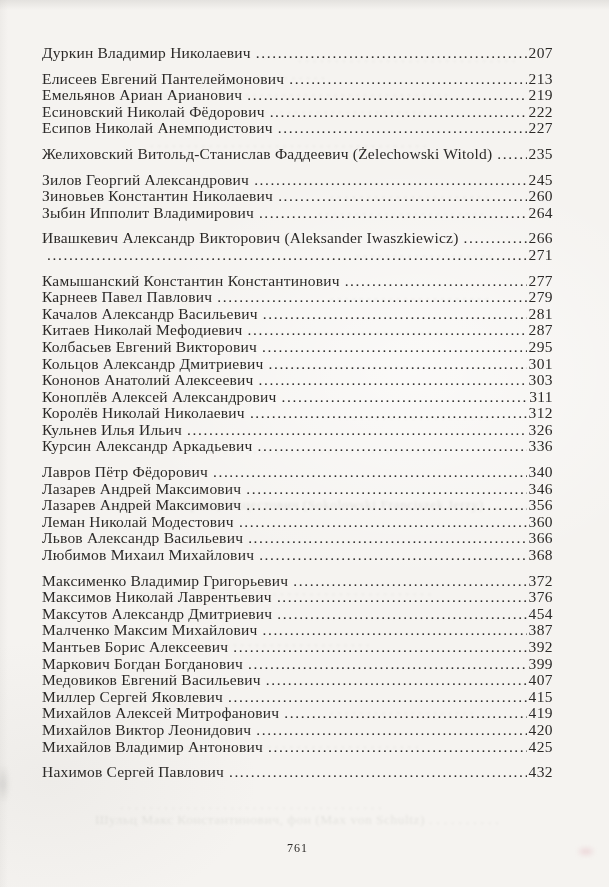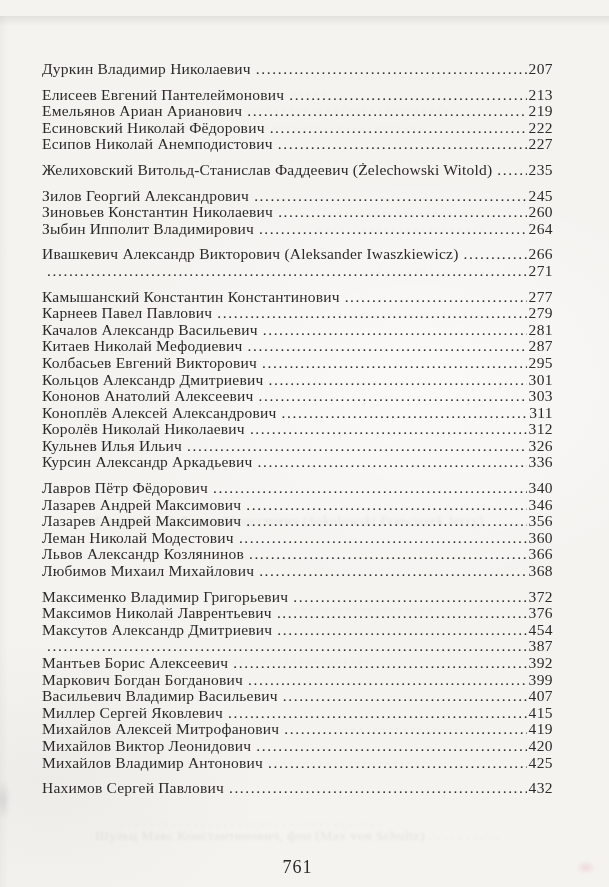--- a/index.html
+++ b/index.html
@@ -16,21 +16,20 @@
     position:relative;
   }
   .scan{
     position:absolute;inset:0;
     background:
       radial-gradient(ellipse 420px 300px at 68% 42%, rgba(255,255,255,0.55), rgba(255,255,255,0) 70%),
       radial-gradient(ellipse 300px 200px at 8% 88%, rgba(176,174,170,0.10), rgba(176,174,170,0) 70%),
       linear-gradient(180deg, rgba(183,181,177,0.28) 0px, rgba(183,181,177,0) 10px),
       linear-gradient(90deg, rgba(183,181,177,0.12) 0px, rgba(183,181,177,0) 8px),
       var(--paper);
-    margin-top: 16px;
   }
   
   .bleed-layer{position:absolute;inset:0;pointer-events:none;}
   .bleed-line{
     position:absolute;
     font-size:13.5px;
     color:var(--ghost);
     opacity:.14;
     filter:blur(1.1px);
     white-space:nowrap;
@@ -63,21 +62,21 @@
     content:"......................................................................................................................................................";
     letter-spacing:1.6px;
     color:var(--ink);
   }
   .entry-page{white-space:nowrap;letter-spacing:.4px;}
   .folio{
     position:absolute;
     left:42px;width:511px;
     top:841px;
     text-align:center;
-    font-size:18px;
+    font-size:12px;
     color:var(--ink);
     letter-spacing:1px;
   }
   .smudge{position:absolute;border-radius:50%;pointer-events:none;}
   .smudge-pink{
     left:576px;top:846px;width:20px;height:11px;
     background:radial-gradient(ellipse, rgba(214,130,150,0.30), rgba(214,130,150,0) 70%);
     filter:blur(2px);
   }
   .smudge-gray{
@@ -250,21 +249,21 @@
           <span class="entry-name">Лазарев Андрей Максимович</span>
           <span class="leader"></span>
           <span class="entry-page">356</span>
         </div>
         <div class="row">
           <span class="entry-name">Леман Николай Модестович</span>
           <span class="leader"></span>
           <span class="entry-page">360</span>
         </div>
         <div class="row">
-          <span class="entry-name">Львов Александр Козлянинов</span>
+          <span class="entry-name">Львов Александр Васильевич</span>
           <span class="leader"></span>
           <span class="entry-page">366</span>
         </div>
         <div class="row">
           <span class="entry-name">Любимов Михаил Михайлович</span>
           <span class="leader"></span>
           <span class="entry-page">368</span>
         </div>
       </div>
       <div class="group">
@@ -277,35 +276,36 @@
           <span class="entry-name">Максимов Николай Лаврентьевич</span>
           <span class="leader"></span>
           <span class="entry-page">376</span>
         </div>
         <div class="row">
           <span class="entry-name">Максутов Александр Дмитриевич</span>
           <span class="leader"></span>
           <span class="entry-page">454</span>
         </div>
         <div class="row">
+          <span class="entry-name">Малченко Максим Михайлович</span>
           <span class="leader"></span>
           <span class="entry-page">387</span>
         </div>
         <div class="row">
           <span class="entry-name">Мантьев Борис Алексеевич</span>
           <span class="leader"></span>
           <span class="entry-page">392</span>
         </div>
         <div class="row">
           <span class="entry-name">Маркович Богдан Богданович</span>
           <span class="leader"></span>
           <span class="entry-page">399</span>
         </div>
         <div class="row">
-          <span class="entry-name">Васильевич Владимир Васильевич</span>
+          <span class="entry-name">Медовиков Евгений Васильевич</span>
           <span class="leader"></span>
           <span class="entry-page">407</span>
         </div>
         <div class="row">
           <span class="entry-name">Миллер Сергей Яковлевич</span>
           <span class="leader"></span>
           <span class="entry-page">415</span>
         </div>
         <div class="row">
           <span class="entry-name">Михайлов Алексей Митрофанович</span>

